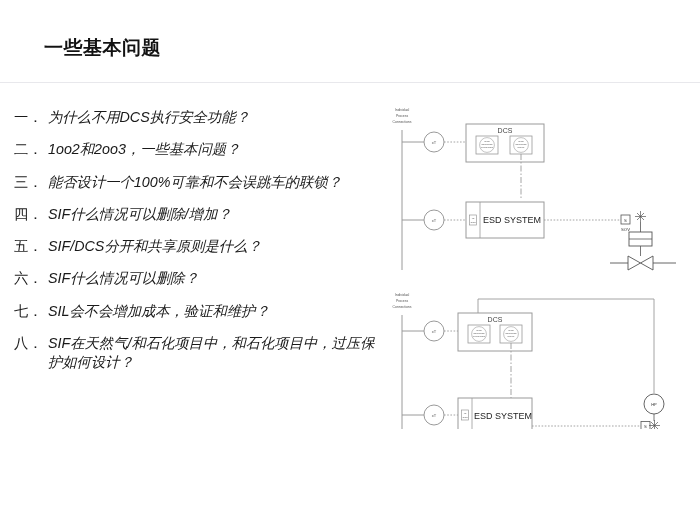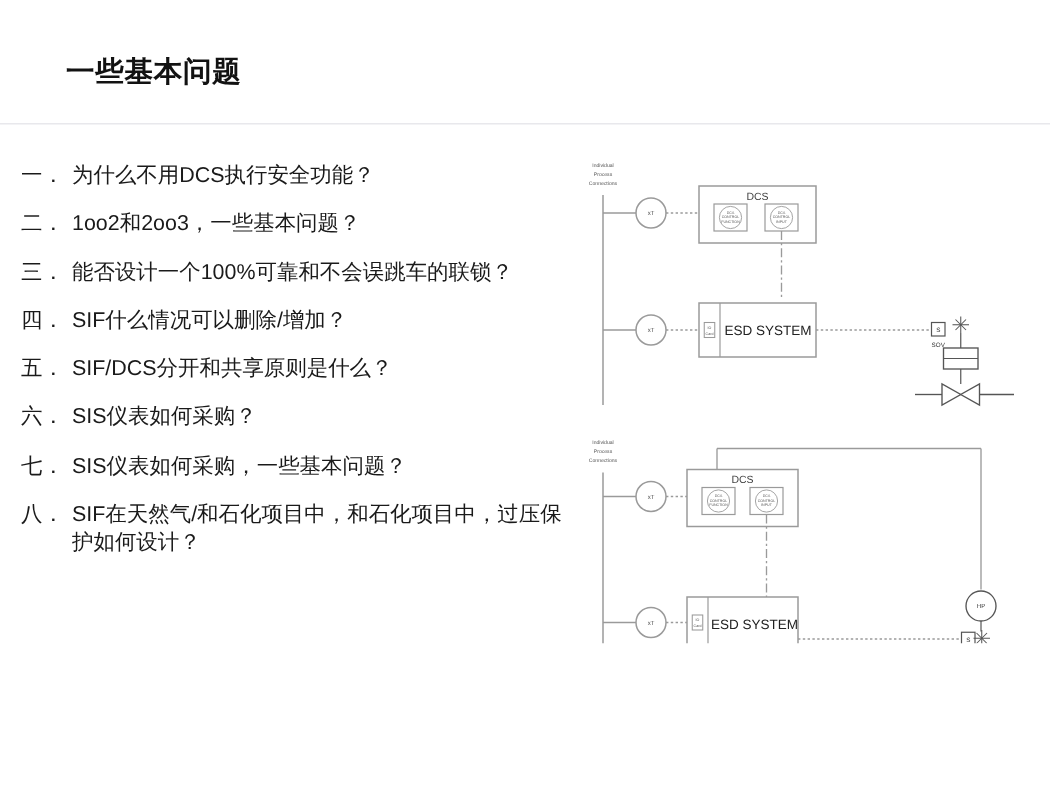--- a/index.html
+++ b/index.html
@@ -54,20 +54,21 @@
     line-height: 1.35;
   }
   .q-index {
     flex: 0 0 auto;
     width: 34px;
     text-align: left;
     white-space: nowrap;
   }
   .q-text {
     flex: 1 1 auto;
+    font-style: italic;
   }
 
   
   .diagram {
     position: absolute;
   }
   .diagram svg {
     display: block;
   }
 
@@ -119,26 +120,26 @@
       <span class="q-text">SIF什么情况可以删除/增加？</span>
     </div>
 
     <div class="q-item">
       <span class="q-index">五．</span>
       <span class="q-text">SIF/DCS分开和共享原则是什么？</span>
     </div>
 
     <div class="q-item">
       <span class="q-index">六．</span>
-      <span class="q-text">SIS仪表如何采购？</span>
+      <span class="q-text">SIF什么情况可以删除？</span>
     </div>
 
     <div class="q-item">
       <span class="q-index">七．</span>
-      <span class="q-text">SIS仪表如何采购，一些基本问题？</span>
+      <span class="q-text">SIL会不会增加成本，验证和维护？</span>
     </div>
 
     <div class="q-item">
       <span class="q-index">八．</span>
       <span class="q-text">SIF在天然气/和石化项目中，和石化项目中，过压保护如何设计？</span>
     </div>
 
   </div>
 
   <div class="diagram" style="left:388px; top:100px;">

